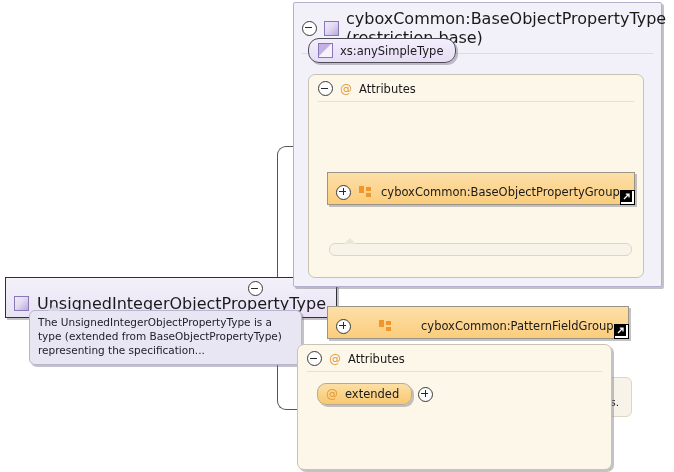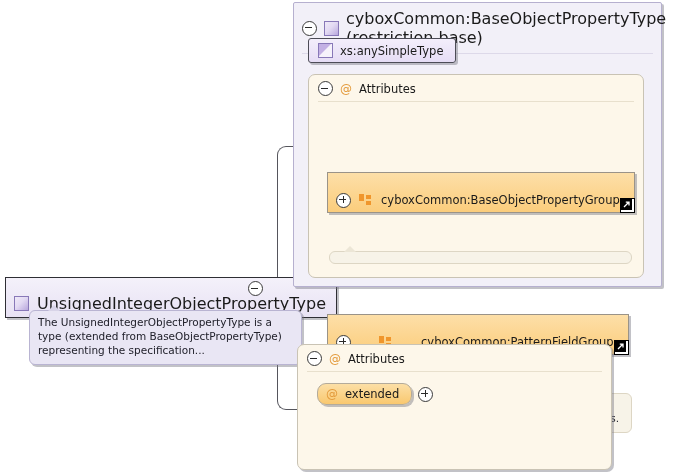--- a/index.html
+++ b/index.html
@@ -168,21 +168,21 @@
     height: 1px; background: #ddd9e9;
     margin: 0 8px 0 8px;
   }
 
   
   #any-simple-type {
     left: 308px; top: 38px;
     display: inline-flex; align-items: center; gap: 7px;
     padding: 4px 11px 4px 9px;
     border: 1.5px solid #4c4c56;
-    border-radius: 3px;
+    border-radius: 11px;
     background: linear-gradient(180deg,#f3eefb 0%, #e6ddf5 100%);
     font-size: 11.5px;
   }
 
   
   #attrs-box-top {
     left: 308px; top: 74px; width: 334px; height: 202px;
     background: #fdf7ea;
     border: 1px solid #c9c3b4;
     border-radius: 7px;
@@ -199,21 +199,21 @@
     font-size: 11.5px;
   }
   .attrs-rule {
     height: 1px; background: #e8e0cd;
     margin: 0 9px;
   }
 
   
   .group-ref {
     display: inline-flex; align-items: center; gap: 8px;
-    padding: 20px 14px 4px 8px;
+    padding: 12px 14px 4px 8px;
     background: linear-gradient(180deg,#fddfa8 0%, #fbcd7c 100%);
     border: 1px solid #9a9388;
     font-size: 11.5px;
     position: relative;
   }
 
   
   #datatype-pill {
     display: inline-flex; align-items: center; gap: 7px;
     padding: 3px 12px 3px 8px;

